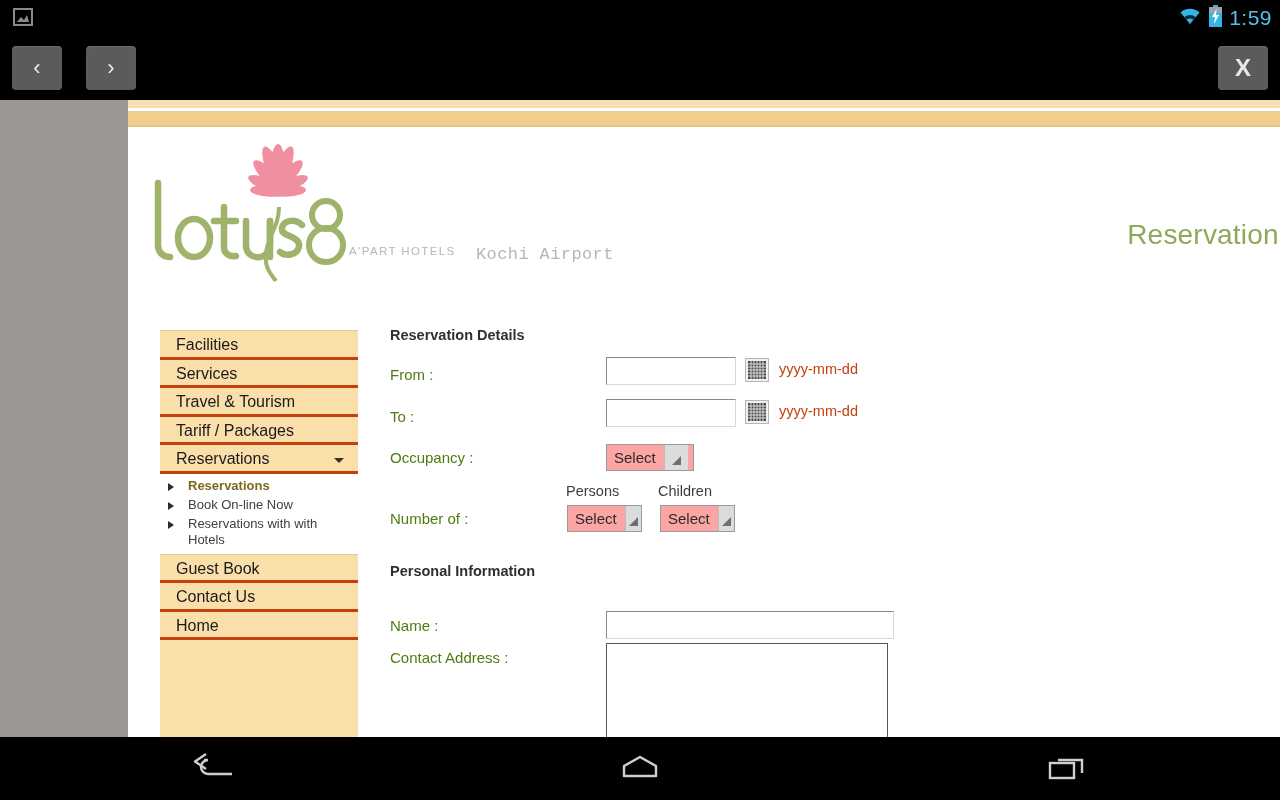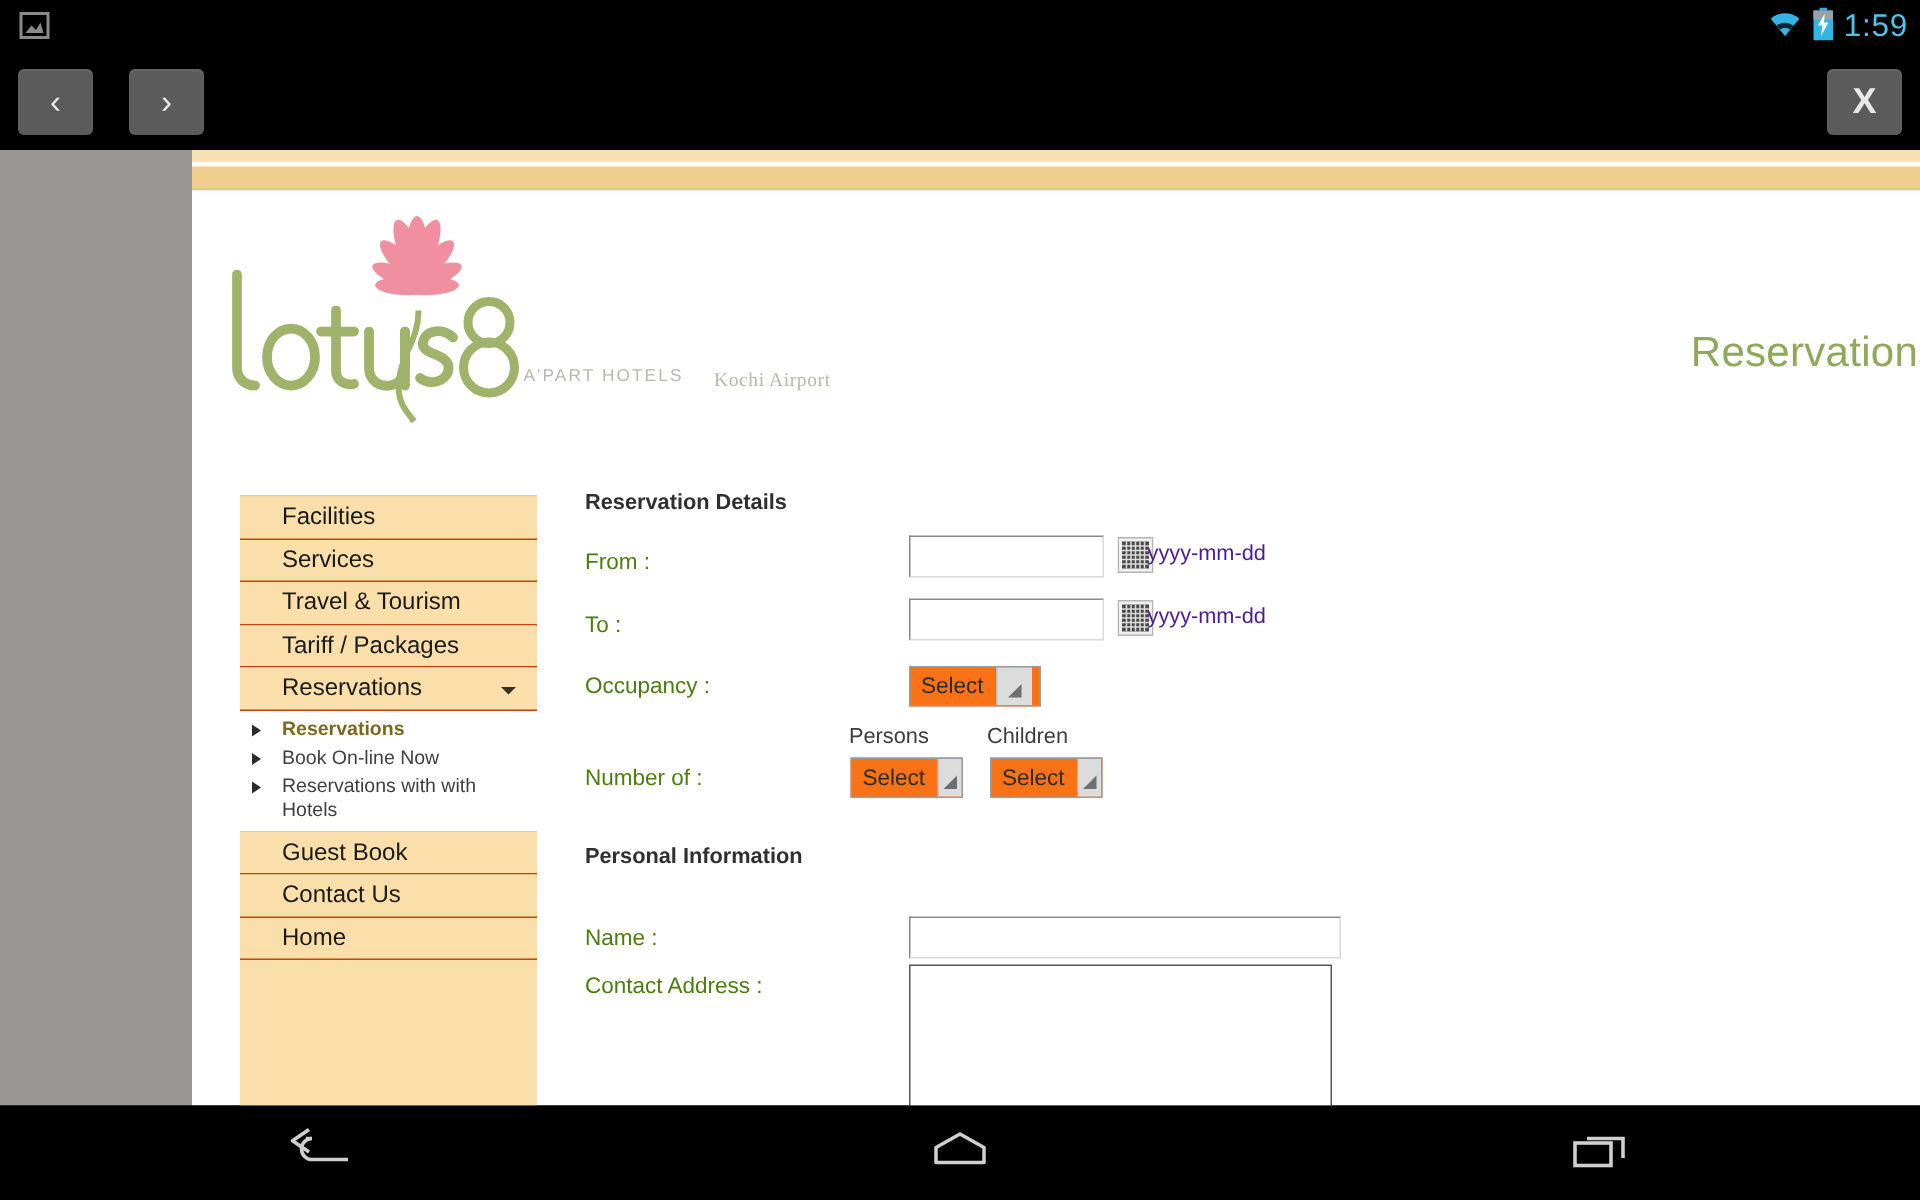--- a/index.html
+++ b/index.html
@@ -62,42 +62,42 @@
   
   #banner { position: relative; height: 162px; background: #fff; }
   #logo { position: absolute; left: 18px; top: 8px; width: 360px; height: 150px; }
   #logo-tagline {
     position: absolute; left: 203px; top: 110px;
     font-size: 11.5px; color: #b9b6ac; letter-spacing: 1.4px;
     font-family: "Liberation Sans", sans-serif; white-space: nowrap;
   }
   #logo-sub {
     position: absolute; left: 330px; top: 110px;
-    font-size: 13px; color: #b9b6ac; letter-spacing: 0.4px;
-    font-family: Liberation Serif, serif; white-space: nowrap; text-align: center;
+    font-size: 17px; color: #b9b6ac; letter-spacing: 0.4px;
+    font-family: Liberation Mono, monospace; white-space: nowrap; text-align: center;
   }
   #page-title {
     position: absolute; right: 45px; top: 92px;
     font-size: 28px; color: #8fa85a; letter-spacing: 0.2px;
     font-family: "Liberation Sans", sans-serif; font-weight: 400;
   }
 
   
   #body-area { position: relative; display: flex; align-items: flex-start; }
 
   #sidebar {
     position: absolute; left: 32px; top: 41px;
     width: 198px; min-height: 420px;
     background: #fadfab; border-top: 1px solid #e9ca8c;
   }
   .nav-item {
     height: 28.5px; line-height: 28px;
-    padding-left: 28px; padding-right: 8px;
+    padding-left: 16px; padding-right: 8px;
     font-size: 16px; color: #1a1a1a;
-    border-bottom: 1px solid #c2410c;
+    border-bottom: 3px solid #c2410c;
     background: #fadfab; position: relative; cursor: pointer;
     white-space: nowrap; overflow: hidden;
   }
   .nav-item.has-arrow::after {
     content: ""; position: absolute; right: 14px; top: 13px;
     border-left: 5px solid transparent; border-right: 5px solid transparent;
     border-top: 5px solid #3a3020;
   }
   #submenu { background: #fff; padding: 4px 0 3px 0; border-bottom: 1px solid #e9ca8c;}
   .sub-item {
@@ -134,26 +134,26 @@
     background: #fff; outline: none;
     font-size: 14px; font-family: "Liberation Sans", sans-serif;
     padding: 0 4px;
   }
   .txt.wide { width: 288px; }
   .cal-icon {
     position: absolute; left: 355px; top: 1px;
     width: 24px; height: 24px;
   }
   .hint {
-    position: absolute; left: 375px; top: 4px;
-    font-size: 14.5px; color: #4c1d95;
+    position: absolute; left: 389px; top: 4px;
+    font-size: 14.5px; color: #c2410c;
   }
   .sel {
     position: absolute; top: 0; height: 27px;
-    border: 1px solid #9a9a9a; background: #f97316;
+    border: 1px solid #9a9a9a; background: #fca5a5;
     font-size: 15px; color: #2b2b2b;
     display: inline-flex; align-items: center; cursor: pointer;
   }
   .sel .sel-label { padding: 0 8px 0 7px; }
   .sel .sel-arrow {
     width: 24px; height: 100%; background: #dcdcdc;
     border-left: 1px solid #bdbdbd;
     display: flex; align-items: flex-end; justify-content: center;
     padding-bottom: 5px;
   }

